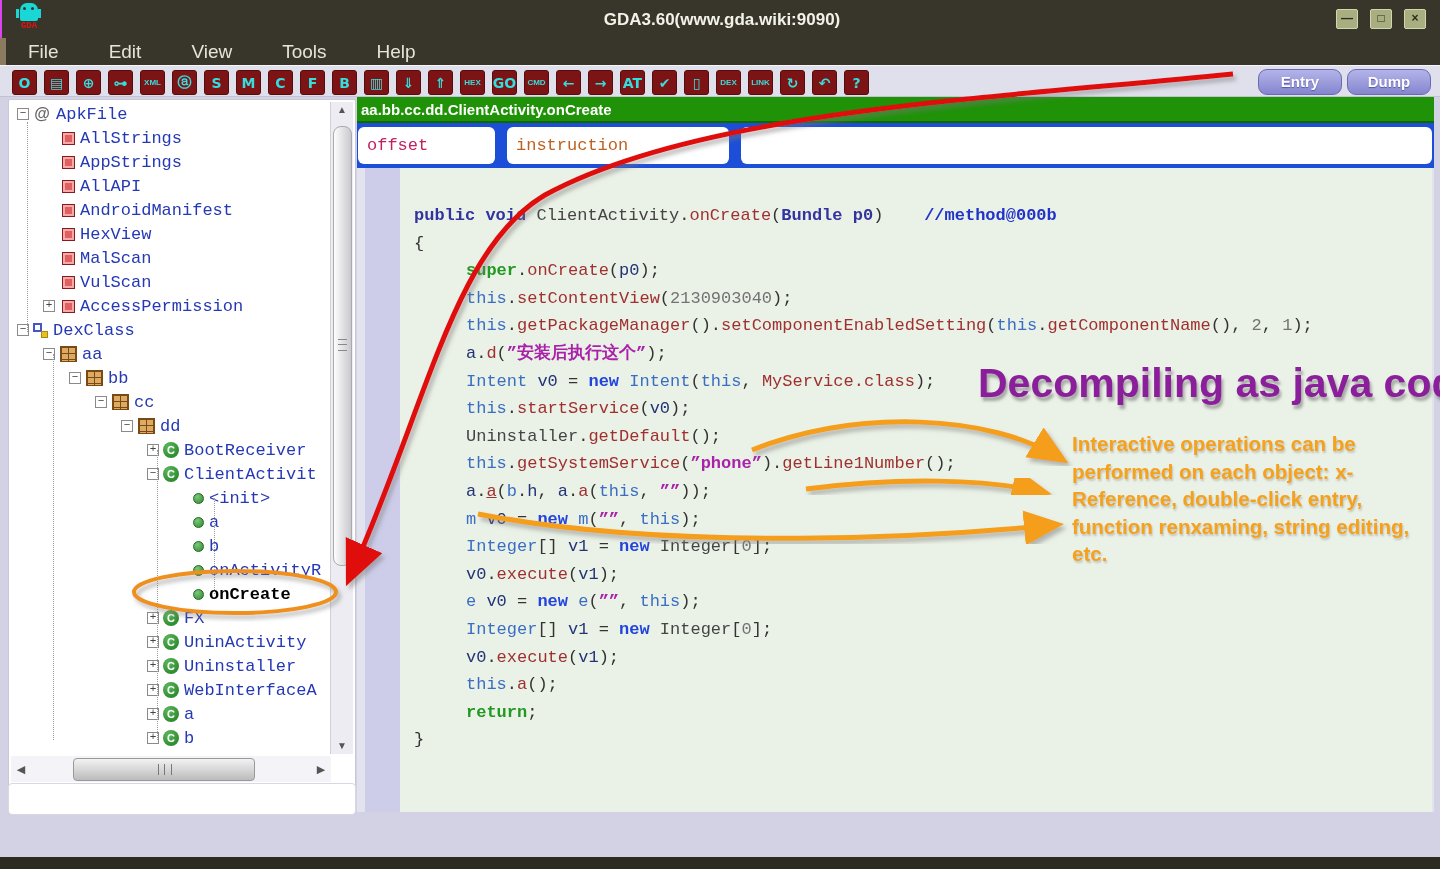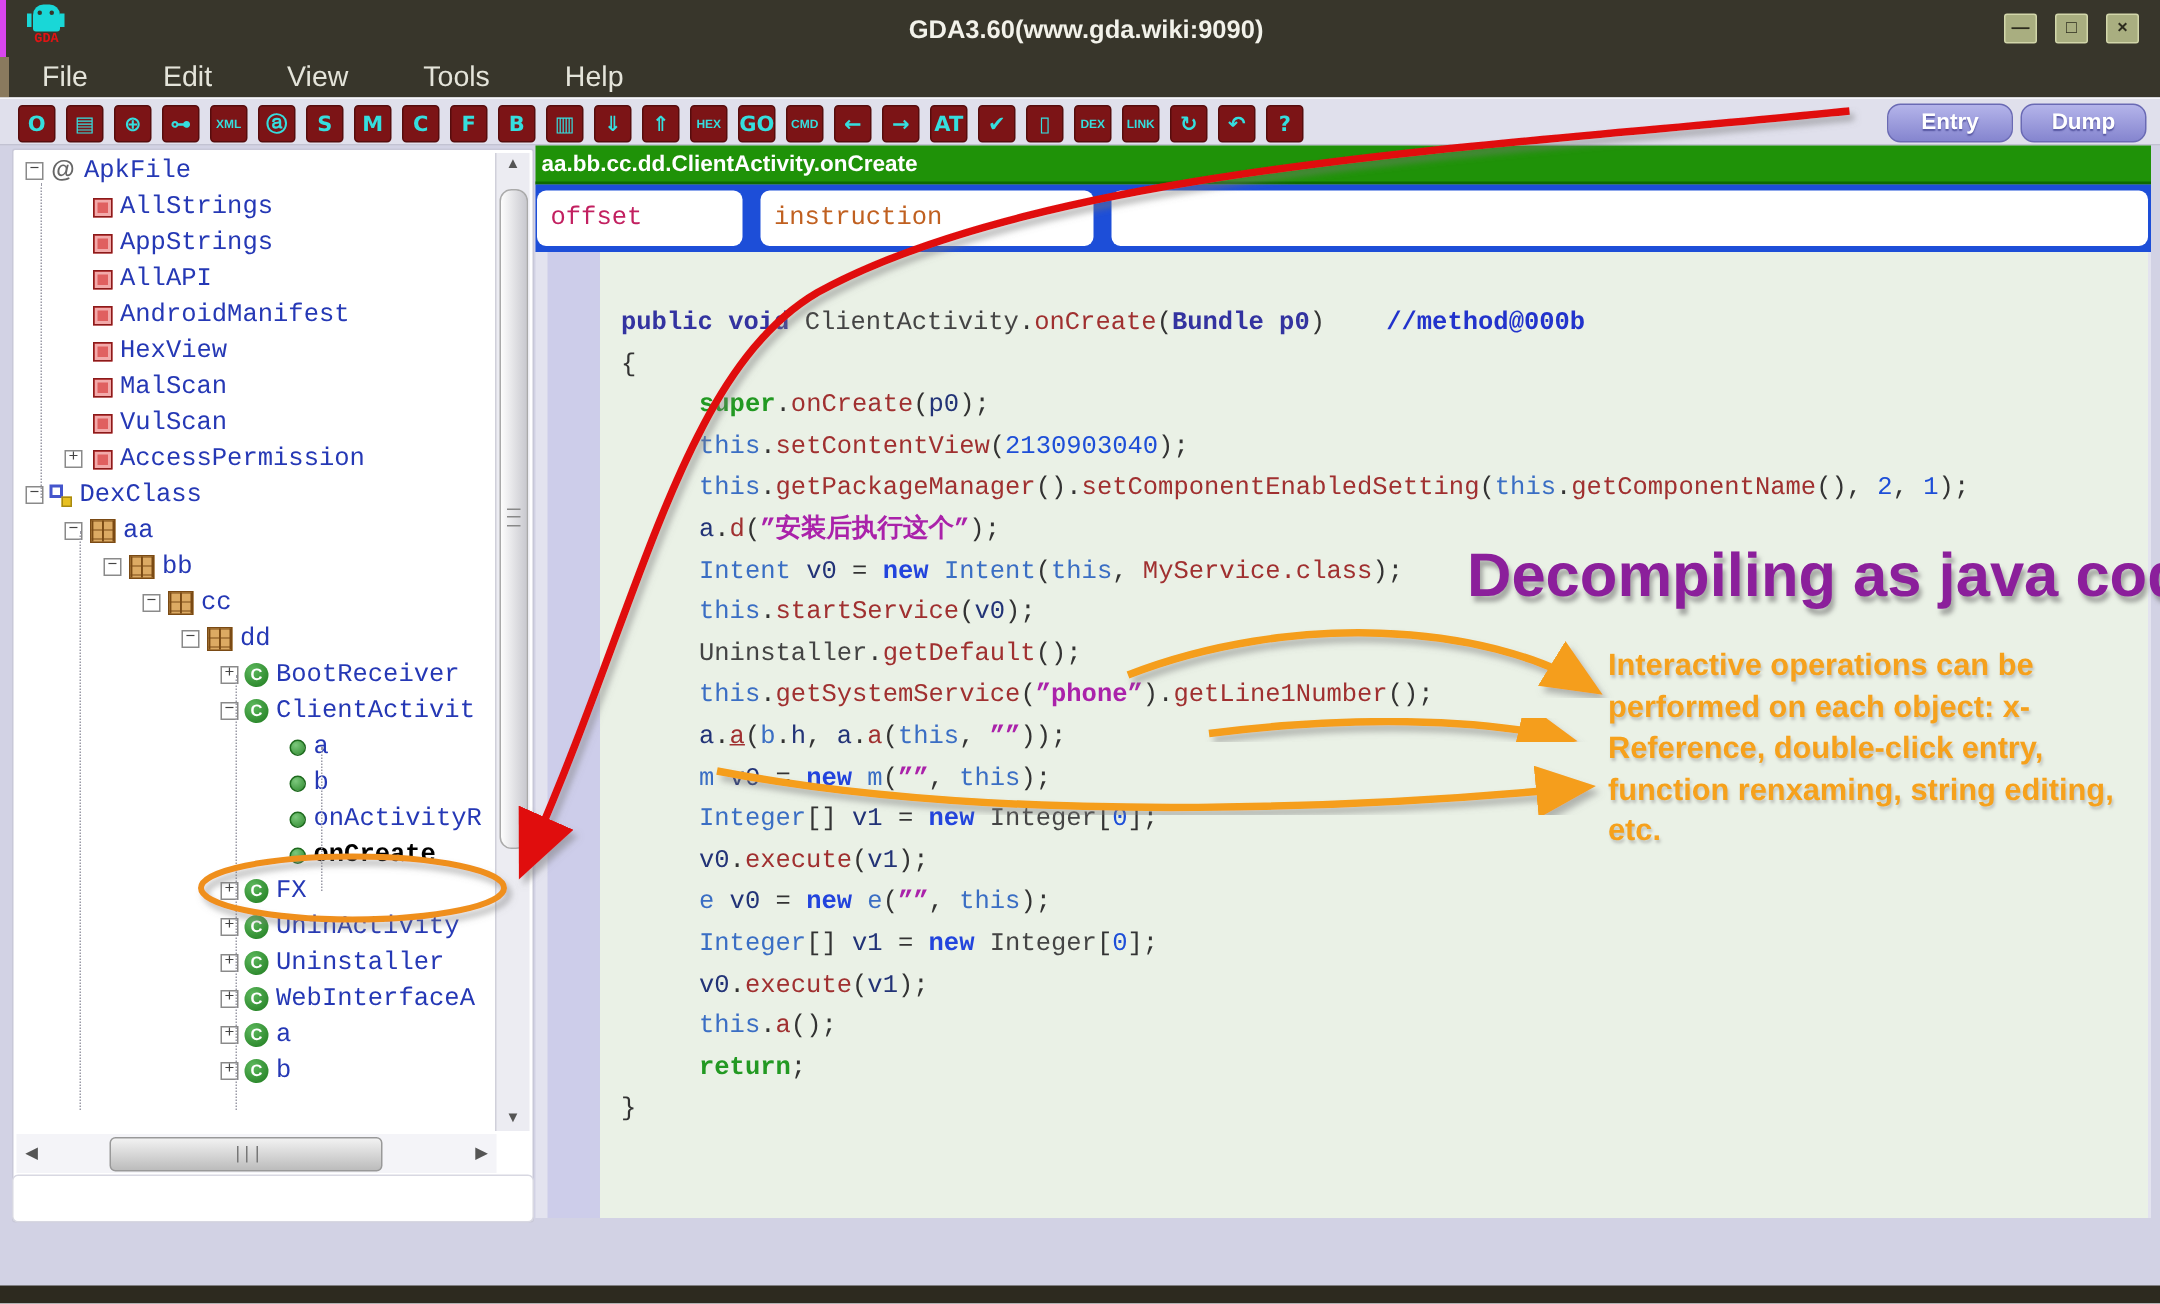--- a/index.html
+++ b/index.html
@@ -1,19 +1,19 @@
 <!DOCTYPE html>
 <html><head>
 <meta charset="utf-8">
 <style>
   html,body{margin:0;padding:0;}
   body{width:1440px;height:869px;position:relative;overflow:hidden;
        background:#d2d2e4;font-family:"Liberation Sans",sans-serif;}
   
-  .titlebar{position:absolute;left:0;top:0;width:1440px;height:38px;background:#38362b;border-left:4px solid #d946ef;box-sizing:border-box;}
+  .titlebar{position:absolute;left:0;top:0;width:1440px;height:38px;background:#38362b;border-left:2px solid #d946ef;box-sizing:border-box;}
   .title-text{position:absolute;left:0;top:10px;width:1440px;text-align:center;color:#f2f2ea;font-size:17px;font-weight:bold;}
   .logo{position:absolute;left:12px;top:3px;width:30px;height:32px;}
   .logo .robot{display:block;width:18px;height:18px;margin:0 auto;background:#19d7d7;border-radius:7px 7px 2px 2px;position:relative;}
   .logo .robot:before{content:"";position:absolute;left:3px;top:4px;width:3px;height:3px;background:#38362b;border-radius:50%;box-shadow:8px 0 0 #38362b;}
   .logo .robot:after{content:"";position:absolute;left:-4px;top:6px;width:3px;height:9px;background:#19d7d7;box-shadow:22px 0 0 #19d7d7;}
   .logo .gda{display:block;text-align:center;color:#e01414;font-size:9px;font-weight:bold;font-family:"Liberation Mono",monospace;}
   .window-controls{position:absolute;right:14px;top:9px;display:flex;gap:12px;}
   .wbtn{width:20px;height:18px;background:#a9ae80;border:1px solid #d2d6aa;color:#2d2c1e;
         font-size:12px;line-height:16px;text-align:center;font-weight:bold;border-radius:2px;}
   .menubar{position:absolute;left:0;top:38px;width:1440px;height:27px;background:#38362b;border-left:6px solid #8a7a5e;box-sizing:border-box;display:flex;align-items:center;padding-left:22px;}
@@ -81,21 +81,21 @@
   .cl{height:27.6px;line-height:27.6px;font-family:"Liberation Mono",monospace;font-size:17px;white-space:pre;color:#333;}
   .cl.ind1{padding-left:52px;}
   .tk-kw{color:#3333a0;font-weight:bold;}
   .tk-new{color:#2244dd;font-weight:bold;}
   .tk-ty{color:#3a6ec4;}
   .tk-tyd{color:#444;}
   .tk-id{color:#223377;}
   .tk-fn{color:#a03030;}
   .tk-fnu{color:#a03030;text-decoration:underline;}
   .tk-str{color:#aa22aa;font-weight:bold;}
-  .tk-num{color:#1d4ed8;}
+  .tk-num{color:#737373;}
   .tk-cm{color:#2233cc;font-weight:bold;}
   .tk-grn{color:#229922;font-weight:bold;}
   .tk-pl{color:#333;}
   
   .bottom-strip{position:absolute;left:0;top:857px;width:1440px;height:12px;background:#2d2a1f;}
   
   .overlay{position:absolute;left:0;top:0;width:1440px;height:869px;pointer-events:none;}
   .anno-heading{position:absolute;left:978px;top:360px;font-size:41px;font-weight:bold;color:#8b1f9b;
       text-shadow:2px 4px 3px rgba(110,110,110,.55);white-space:nowrap;}
   .anno-note{position:absolute;left:1072px;top:430px;width:358px;font-size:20.5px;font-weight:bold;color:#f6a11c;
@@ -244,20 +244,25 @@
         <span class="tlabel">BootReceiver</span>
       </div>
       <div class="trow" style="padding-left: 138px;">
         <span class="tgl">−</span>
         <span class="ic-cls">C</span>
         <span class="tlabel">ClientActivit</span>
       </div>
       <div class="trow" style="padding-left: 164px;">
         <span class="tgl-sp"></span>
         <span class="ic-mth"></span>
+        <span class="tlabel">&lt;init&gt;</span>
+      </div>
+      <div class="trow" style="padding-left: 164px;">
+        <span class="tgl-sp"></span>
+        <span class="ic-mth"></span>
         <span class="tlabel">a</span>
       </div>
       <div class="trow" style="padding-left: 164px;">
         <span class="tgl-sp"></span>
         <span class="ic-mth"></span>
         <span class="tlabel">b</span>
       </div>
       <div class="trow" style="padding-left: 164px;">
         <span class="tgl-sp"></span>
         <span class="ic-mth"></span>

